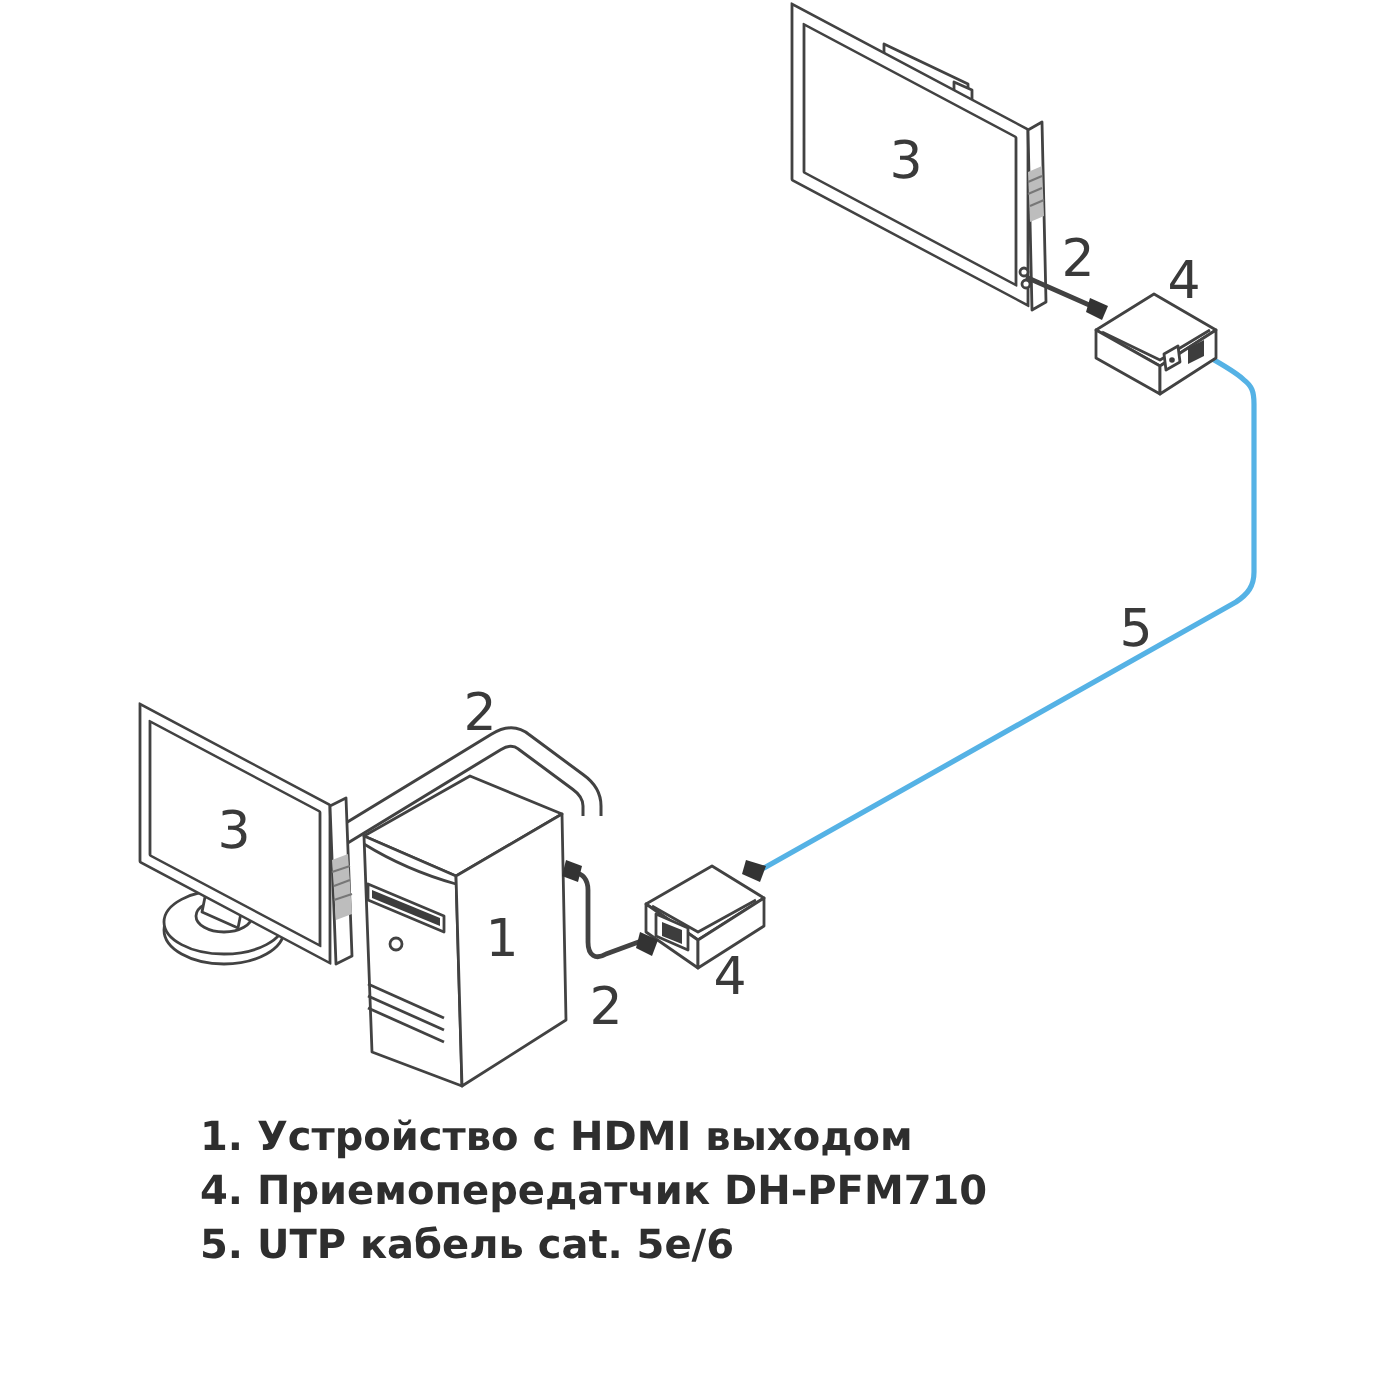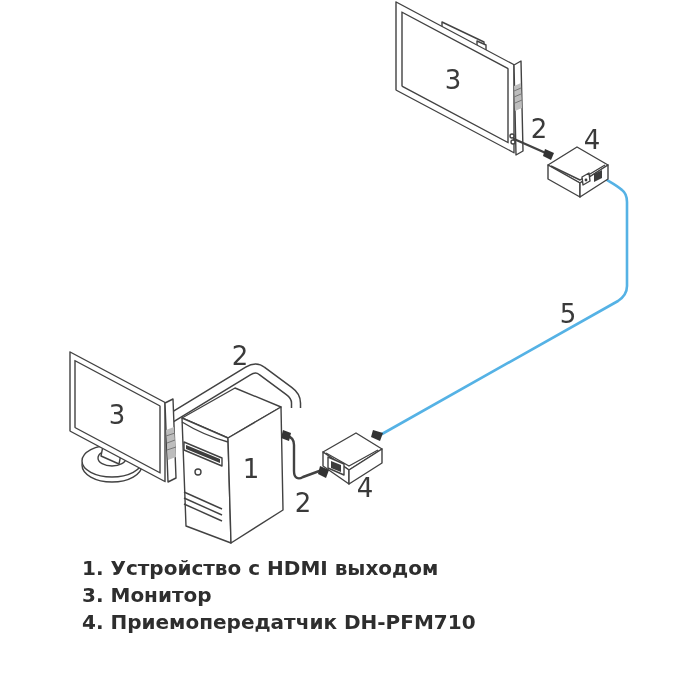--- a/index.html
+++ b/index.html
@@ -10,21 +10,21 @@
   .fw{fill:#ffffff;}
   .dark{fill:#3d3d3d;stroke:none;}
   .plug{fill:#333333;stroke:none;}
   .cable{stroke:#424242;stroke-width:2.4;fill:none;stroke-linecap:round;stroke-linejoin:round;}
   .ribbon-out{stroke:#424242;stroke-width:10.5;fill:none;stroke-linejoin:round;}
   .ribbon-in{stroke:#ffffff;stroke-width:7.5;fill:none;stroke-linejoin:round;}
   .utp{stroke-width:2.6;fill:none;stroke-linecap:round;stroke-linejoin:round;}
   .vent{stroke:#777777;stroke-width:1;}
   .shade{fill:#bdbdbd;stroke:none;}
   .dlabel{font-family:"DejaVu Sans",sans-serif;font-size:26px;fill:#3a3a3a;text-anchor:middle;}
-  .legend{position:absolute;left:82px;top:555px;color:#2e2e2e;font-size:20px;
+  .legend{position:absolute;left:100px;top:555px;color:#2e2e2e;font-size:20px;
           font-weight:700;line-height:26.8px;white-space:nowrap;}
 </style>
 </head>
 <body>
 
 <div class="canvas">
 
   <svg width="700" height="560" viewBox="0 0 700 560">
 
     <g>
@@ -130,17 +130,17 @@
     <text class="dlabel" x="539" y="138">2</text>
     <text class="dlabel" x="117" y="424">3</text>
     <text class="dlabel" x="453" y="89">3</text>
     <text class="dlabel" x="592" y="149">4</text>
     <text class="dlabel" x="365" y="497">4</text>
     <text class="dlabel" x="568" y="323">5</text>
   </svg>
 
   <div class="legend">
     <div>1. Устройство с HDMI выходом</div>
-    <div>3. Монитор</div>
     <div>4. Приемопередатчик DH-PFM710</div>
+    <div>5. UTP кабель cat. 5e/6</div>
   </div>
 
 </div>
 
 </body></html>

